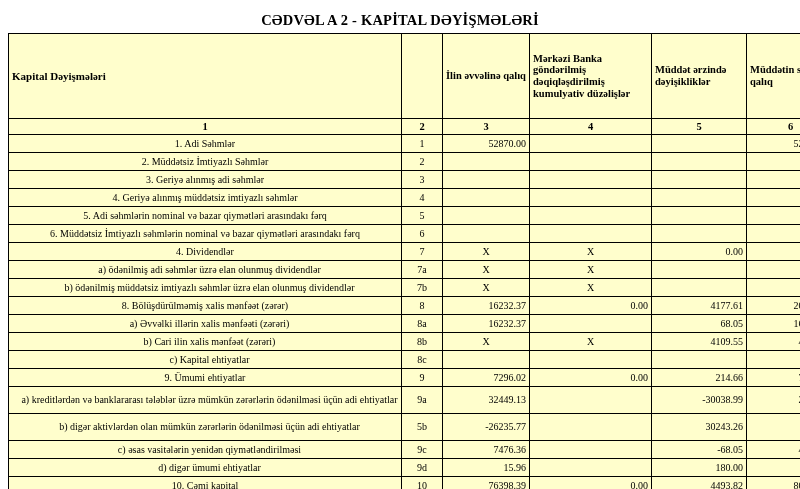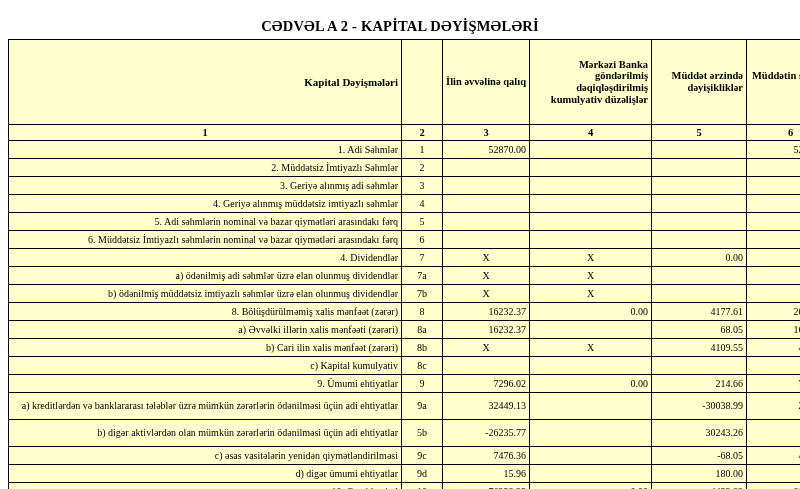--- a/index.html
+++ b/index.html
@@ -12,21 +12,21 @@
     height: 489px;
     font-family: "Liberation Serif", serif;
     color: #000000;
     overflow: hidden;
   }
   .page {
     position: relative;
     width: 800px;
     height: 489px;
     box-sizing: border-box;
-    padding: 12px 8px;
+    padding: 6px 8px;
   }
   .doc-title {
     text-align: center;
     font-weight: bold;
     font-size: 14.5px;
     letter-spacing: 0.2px;
     padding-top: 6px;
     padding-bottom: 4px;
     font-family: "Liberation Serif", serif;
   }
@@ -44,42 +44,42 @@
     font-size: 10px;
   }
   table.cap th, table.cap td {
     border: 1px solid #000000;
     padding: 1px 3px;
     vertical-align: middle;
     line-height: 1.12;
   }
   thead th {
     background: #fffecc;
-    text-align: right;
+    text-align: left;
     font-weight: bold;
     font-size: 10.5px;
     height: 82px;
   }
   thead th.h-first {
     font-size: 11px;
     margin-top: 24px;
   }
   tr.numrow td {
     background: #fffecc;
     text-align: center;
     font-weight: bold;
     font-size: 10.5px;
     height: 13px;
   }
   tbody td {
     background: #fffecc;
     height: 15px;
   }
   td.lbl {
-    text-align: right;
+    text-align: center;
     padding-left: 3px;
   }
   td.lbl.ind {
     padding-left: 12px;
   }
   td.code {
     text-align: center;
   }
   td.num {
     text-align: right;
@@ -235,21 +235,21 @@
       <tr>
         <td class="lbl ind">b) Cari ilin xalis mənfəət (zərəri)</td>
         <td class="code">8b</td>
         <td class="x">X</td>
         <td class="x">X</td>
         <td class="num">4109.55</td>
         <td class="num">4109.55</td>
       </tr>
 
       <tr>
-        <td class="lbl ind">c) Kapital kumulyativ</td>
+        <td class="lbl ind">c) Kapital ehtiyatlar</td>
         <td class="code">8c</td>
         <td class="num"></td>
         <td class="num"></td>
         <td class="num"></td>
         <td class="num">0.00</td>
       </tr>
 
       <tr>
         <td class="lbl">9. Ümumi ehtiyatlar</td>
         <td class="code">9</td>

